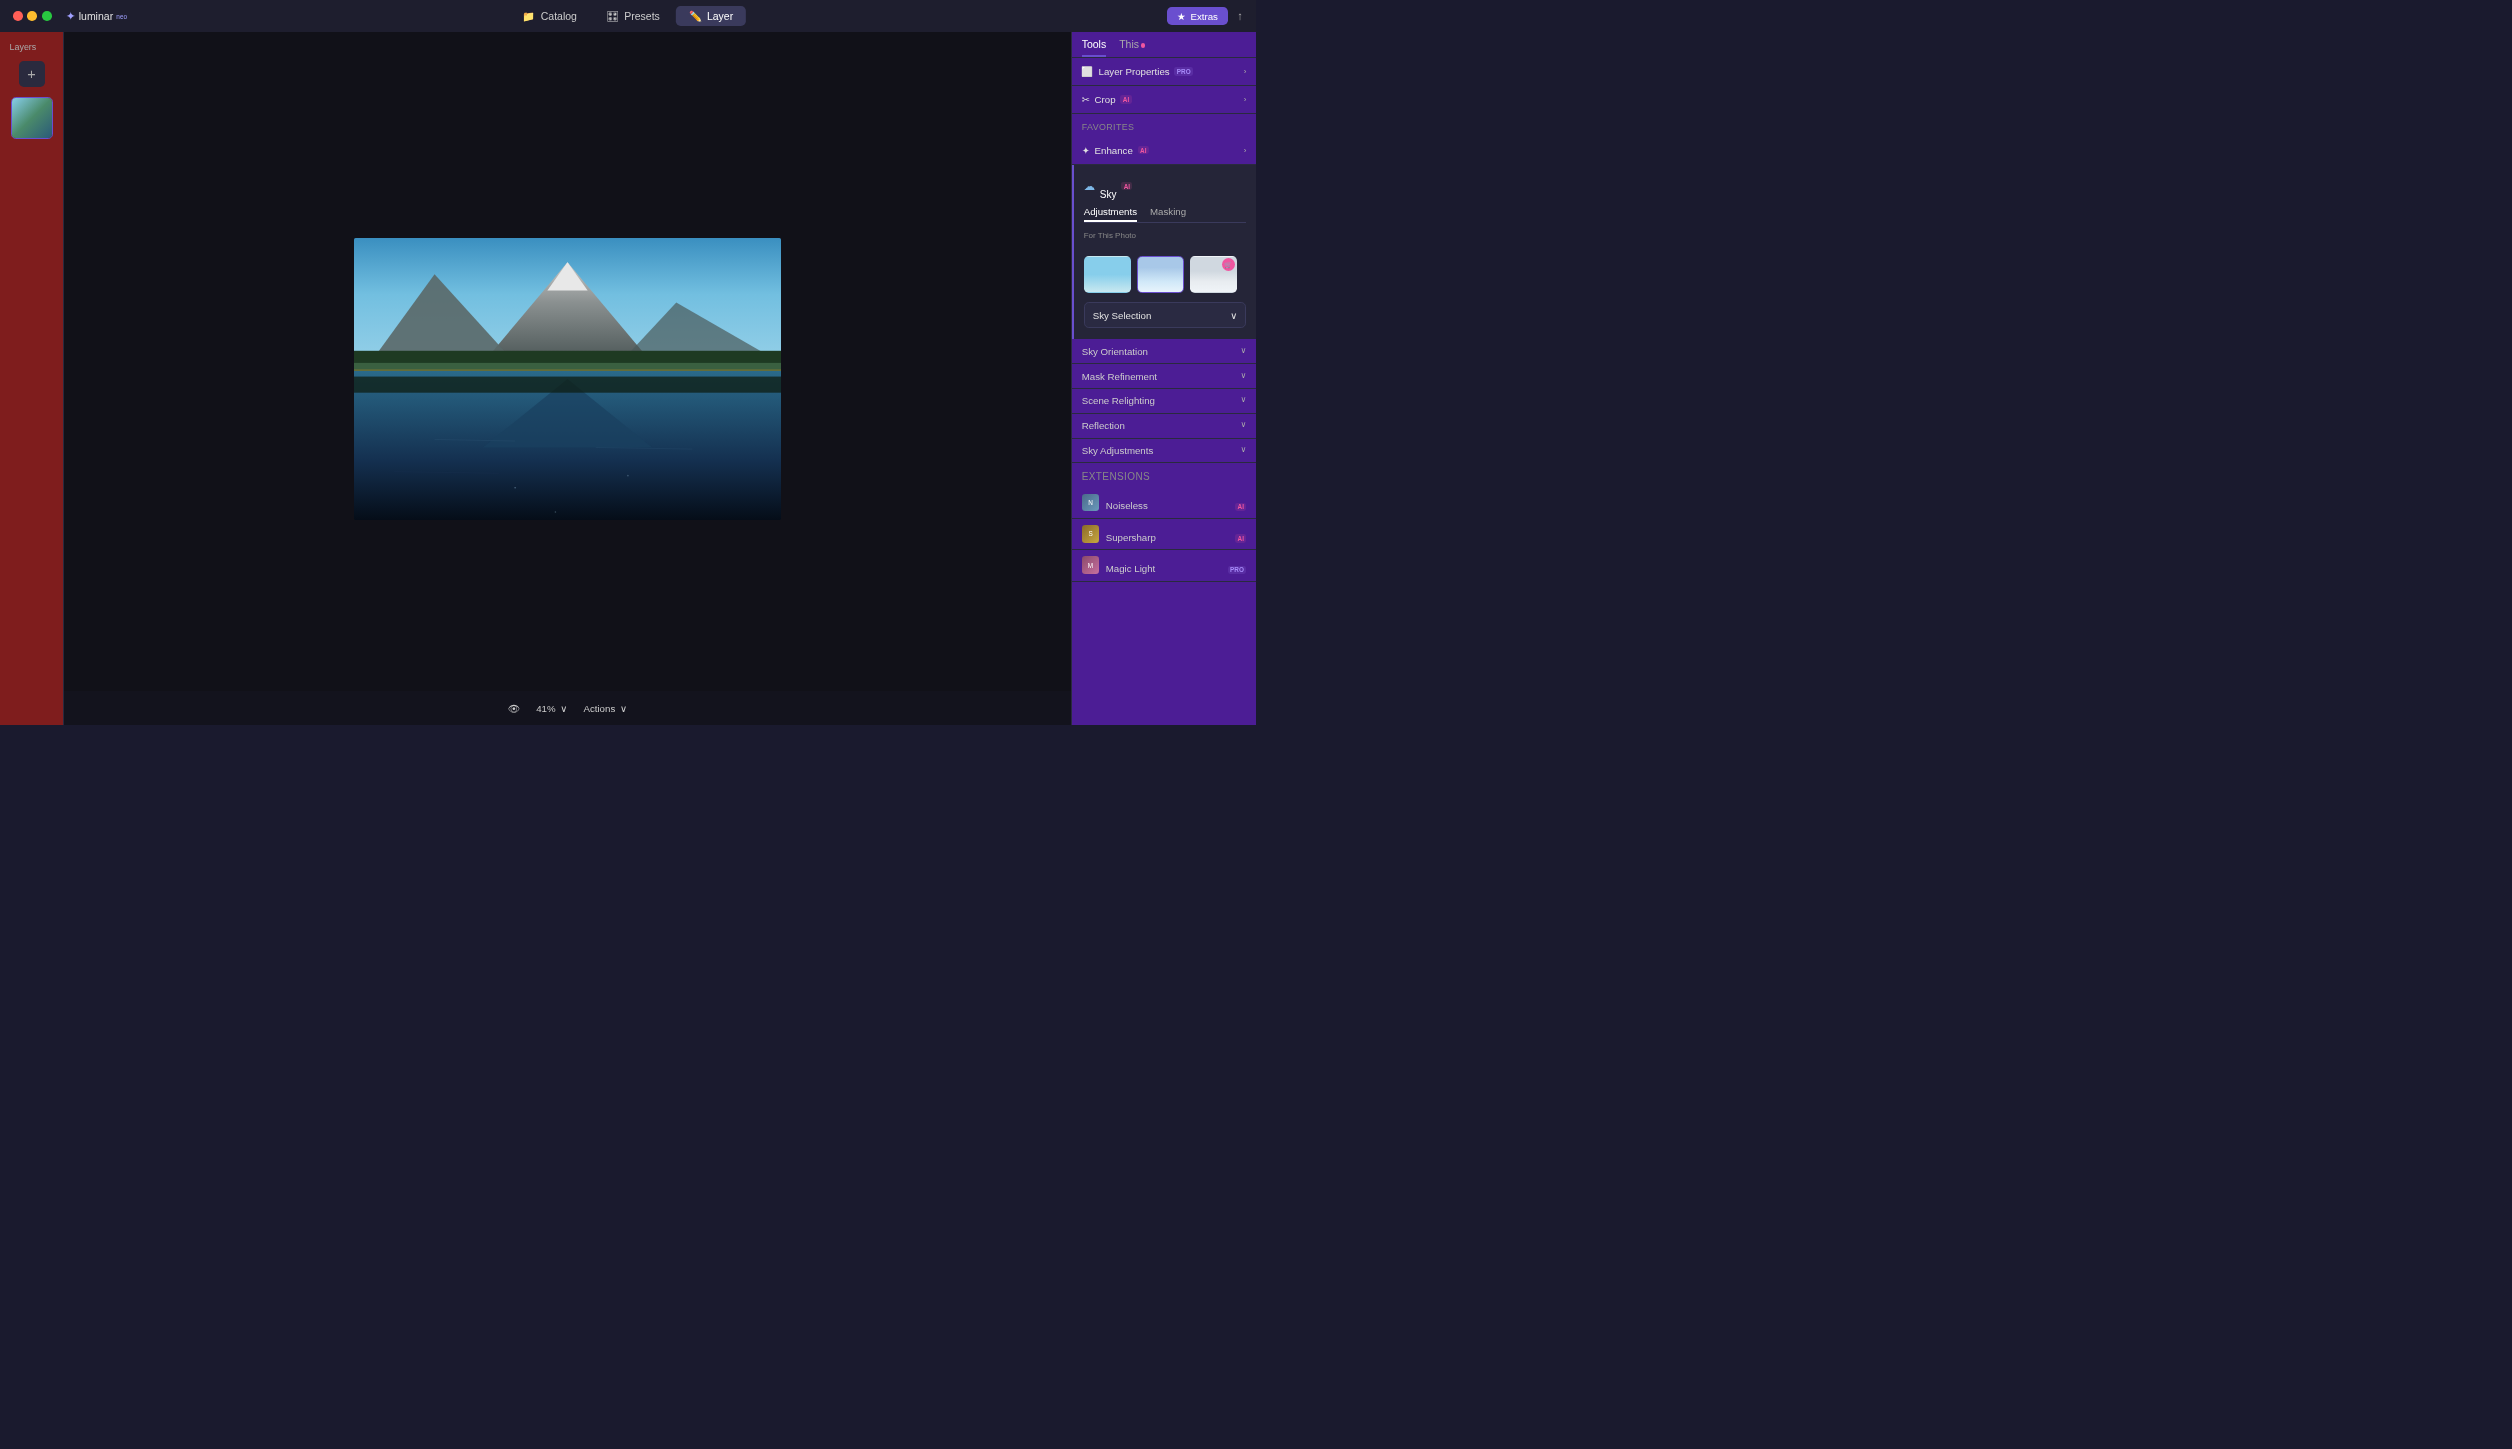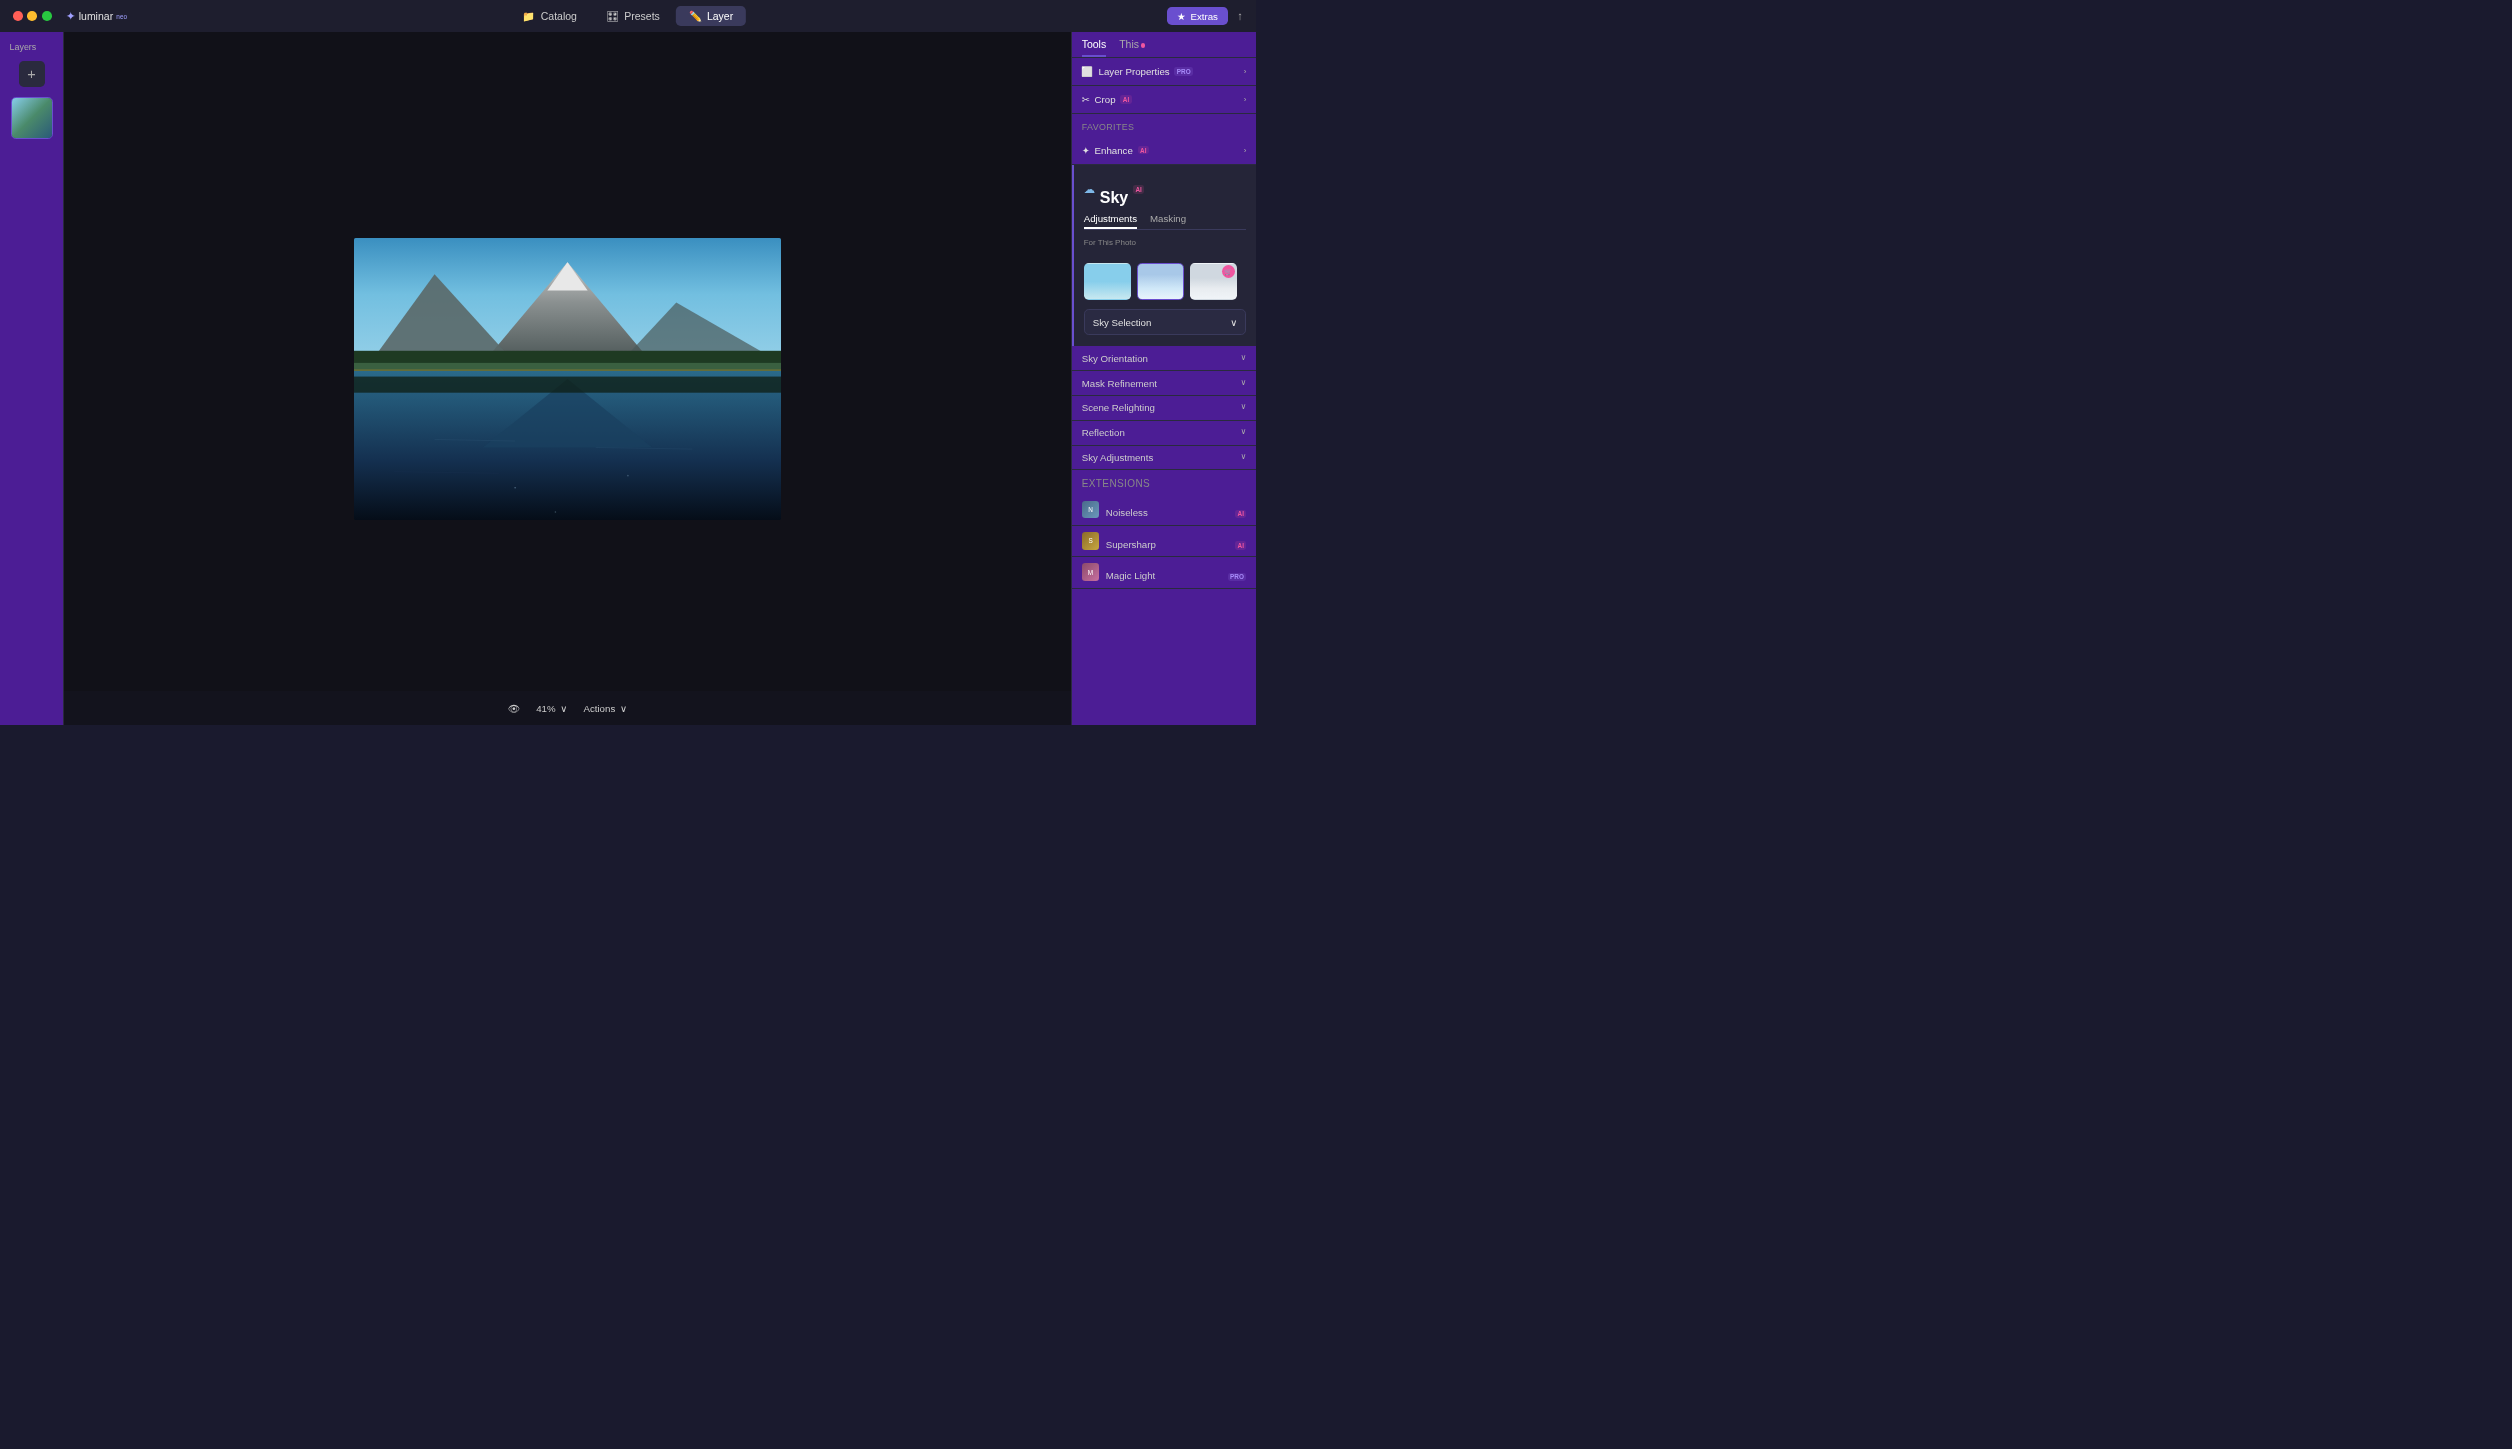--- a/index.html
+++ b/index.html
@@ -93,21 +93,21 @@
     
     .main-layout {
       display: flex;
       flex: 1;
       overflow: hidden;
     }
 
     
     .layers-panel {
       width: 64px;
-      background: #4c1d95;
+      background: #7f1d1d;
       border-right: 0.8px solid #2a2a3e;
       display: flex;
       flex-direction: column;
       align-items: center;
       padding: 9.7px 6.4px;
       gap: 9.7px;
       flex-shrink: 0;
     }
     .layers-title {
       font-size: 8.9px;
@@ -615,21 +615,21 @@
           <span>Enhance</span>
           <span class="ai-badge">AI</span>
         </div>
         <span class="chevron-icon">›</span>
       </div>
     </div>
 
     <div class="sky-section">
       <div class="sky-section-header">
         <span class="sky-icon">☁</span>
-        <span style="font-size:16px;font-weight:700;color:#fff;margin-top:16px;">Sky</span>
+        <span style="font-size:10px;font-weight:400;color:#fff;margin-top:16px;">Sky</span>
         <span class="ai-badge">AI</span>
       </div>
 
       <div class="sky-tabs">
         <div class="sky-tab active">
           <span>Adjustments</span>
         </div>
         <div class="sky-tab">
           <span>Masking</span>
         </div>

